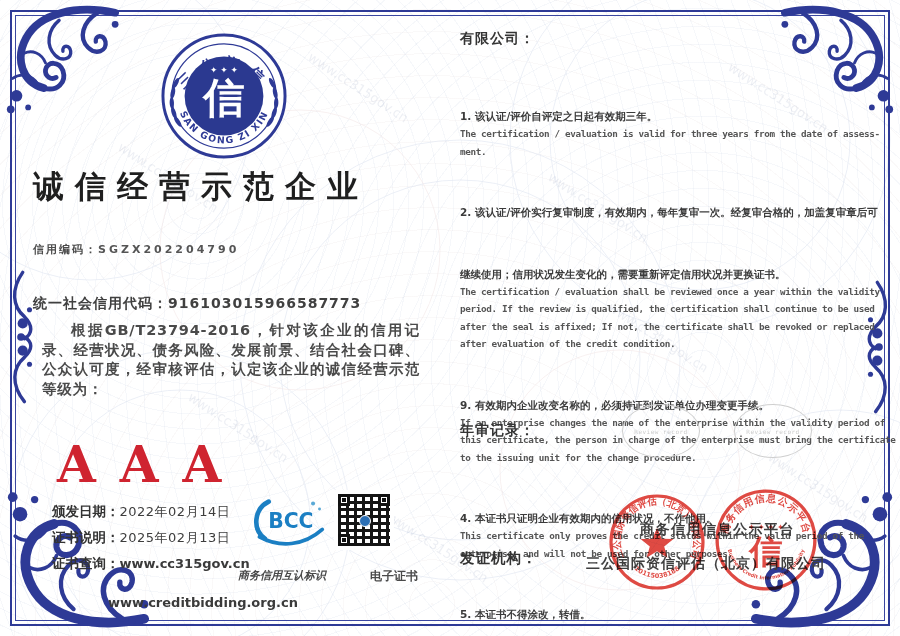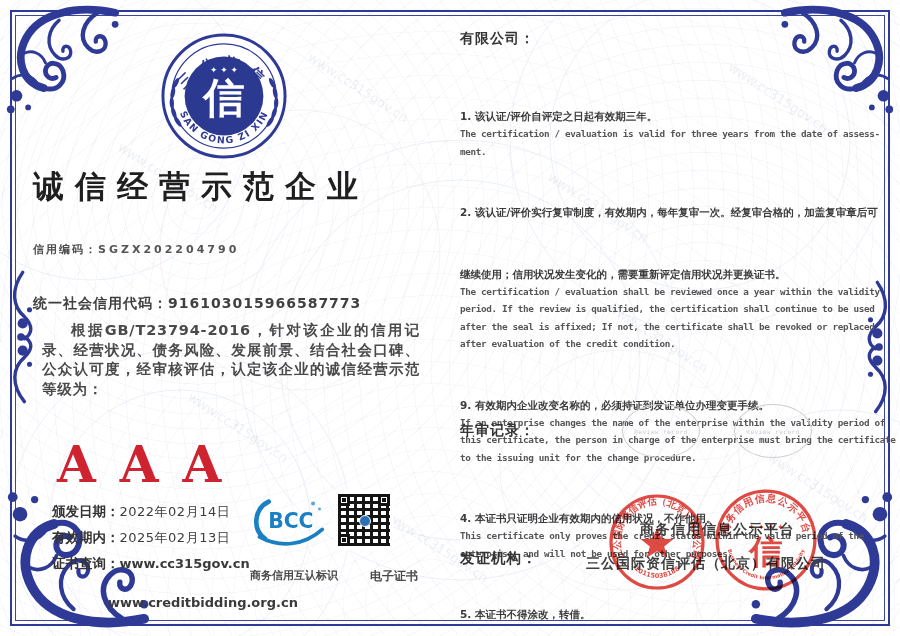--- a/index.html
+++ b/index.html
@@ -34,21 +34,21 @@
   .uscc-row{top:295px;font-size:14px;font-weight:700;color:#404040;letter-spacing:1px;}
   .statement{position:absolute;left:42px;top:321px;width:378px;font-size:14.5px;font-weight:600;
     color:#4a4a4a;line-height:19.5px;letter-spacing:.8px;text-align:justify;text-indent:2em;}
   .rating{top:398px;font-family:"DejaVu Serif",serif;font-weight:700;font-size:50px;color:#cf2430;
     letter-spacing:24px;text-indent:24px;margin-top:37px;}
   .f-row{position:absolute;white-space:nowrap;}
   .f-label{font-weight:700;font-size:13.5px;color:#333;}
   .f-value{font-size:13px;color:#3d3d3d;letter-spacing:.5px;}
   .url{font-weight:700;font-size:13px;color:#3a3a3a;}
   .bcc-svg{position:absolute;left:252px;top:495px;width:74px;height:54px;}
-  .bcc-caption{position:absolute;left:238px;top:568px;width:100px;text-align:right;font-size:11px;font-weight:700;color:#4a4a4a;}
+  .bcc-caption{position:absolute;left:238px;top:568px;width:100px;text-align:left;font-size:11px;font-weight:700;color:#4a4a4a;font-style:italic;}
   .qr{position:absolute;left:334px;top:490px;width:56px;height:56px;background:#fff;border:2px solid #fff;}
   .qr-noise{position:absolute;inset:2px;
     background:
       repeating-linear-gradient(0deg,#151515 0 3px,transparent 3px 7px),
       repeating-linear-gradient(90deg,#151515 0 3px,transparent 3px 8px);}
   .finder{position:absolute;width:12px;height:12px;border:3px solid #111;background:#fff;box-sizing:border-box;}
   .finder::after{content:"";position:absolute;left:2px;top:2px;width:2px;height:2px;background:#111;box-shadow:0 0 0 1px #111;}
   .finder.tl{left:2px;top:2px;} .finder.tr{right:2px;top:2px;} .finder.bl{left:2px;bottom:2px;}
   .qr-center{position:absolute;left:23px;top:23px;width:10px;height:10px;border-radius:50%;background:#2b6fb5;border:1px solid #fff;}
   .qr-caption{position:absolute;left:330px;top:568px;width:64px;text-align:center;font-size:12px;font-weight:700;color:#4a4a4a;padding-left:32px;}
@@ -242,21 +242,21 @@
   </div>
 
   <div class="statement">根据GB/T23794-2016，针对该企业的信用记录、经营状况、债务风险、发展前景、结合社会口碑、公众认可度，经审核评估，认定该企业的诚信经营示范等级为：</div>
 
   <div class="center-col rating abs">AAA</div>
 
   <div class="f-row" style="left:52px;top:501px">
     <span class="f-label">颁发日期：</span><span class="f-value">2022年02月14日</span>
   </div>
   <div class="f-row" style="left:52px;top:527px">
-    <span class="f-label">有效期内：</span><span class="f-value">2025年02月13日</span>
+    <span class="f-label">证书说明：</span><span class="f-value">2025年02月13日</span>
   </div>
   <div class="f-row" style="left:52px;top:553px">
     <span class="f-label">证书查询：</span><span class="url">www.cc315gov.cn</span>
   </div>
   <div class="f-row" style="left:108px;top:592px">
     <span class="url">www.creditbidding.org.cn</span>
   </div>
 
   <svg class="bcc-svg" viewBox="0 0 80 56">
     <path d="M18,6 C2,14 0,36 14,46" stroke="#1b7fc3" stroke-width="5" fill="none" stroke-linecap="round"></path>

